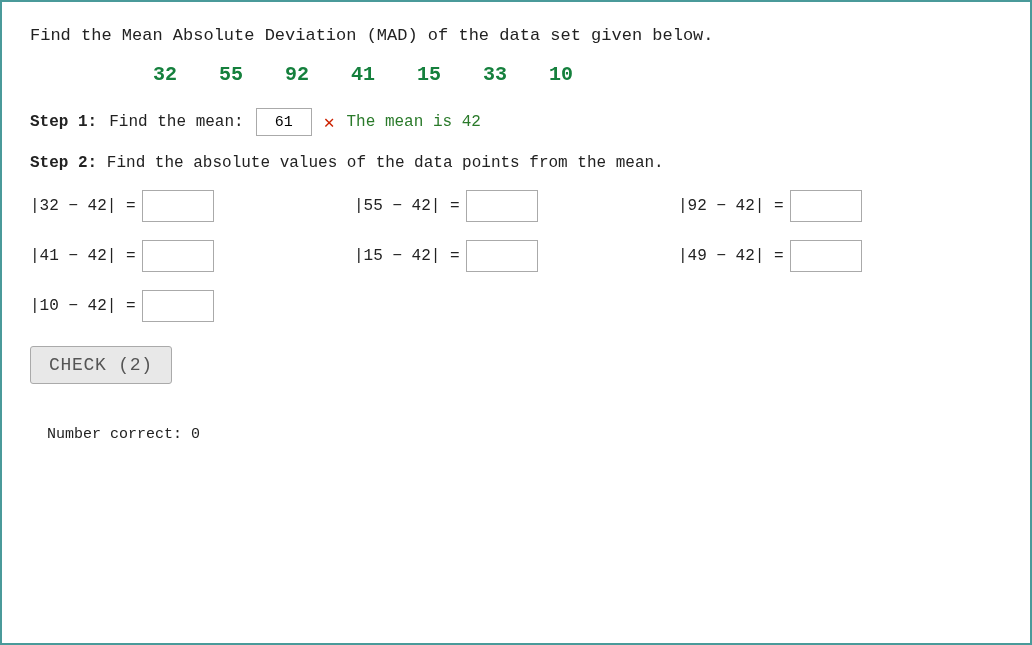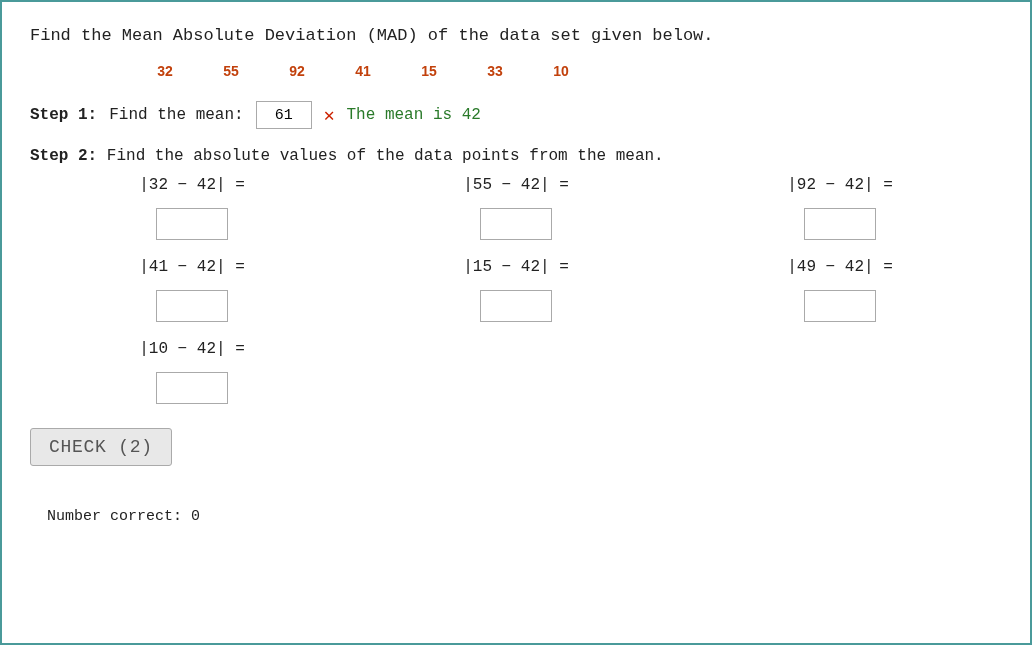--- a/index.html
+++ b/index.html
@@ -30,24 +30,24 @@
 
     .data-set-row {
       display: flex;
       justify-content: flex-start;
       gap: 36px;
       margin-left: 120px;
       margin-bottom: 22px;
     }
 
     .data-value {
-      color: #c2410c;
+      color: #15803d;
       font-weight: bold;
-      font-size: 14px;
-      font-family: Liberation Sans, sans-serif;
+      font-size: 20px;
+      font-family: Liberation Mono, monospace;
       min-width: 30px;
       text-align: center;
     }
 
     .step-row {
       display: flex;
       align-items: center;
       gap: 12px;
       margin-bottom: 18px;
       font-size: 16px;
@@ -80,39 +80,38 @@
       font-family: 'Courier New', Courier, monospace;
     }
 
     .mean-hint-bold {
       font-weight: normal;
       margin-top: 37px;
     }
 
     .step2-text {
       font-size: 16px;
-      margin-bottom: 11px;
+      margin-bottom: 18px;
       font-family: 'Courier New', Courier, monospace;
     }
 
     .abs-grid {
       display: grid;
       grid-template-columns: 1fr 1fr 1fr;
       row-gap: 18px;
       column-gap: 0px;
       margin-bottom: 24px;
     }
 
     .abs-row {
       display: flex;
       align-items: center;
-      gap: 14px;
-      font-size: 16px;
-      font-family: 'Courier New', Courier, monospace;
-      flex-direction: column;
+      gap: 6px;
+      font-size: 16px;
+      font-family: 'Courier New', Courier, monospace;
     }
 
     .abs-input {
       border: 1px solid #aaa;
       width: 72px;
       height: 32px;
       font-size: 15px;
       padding: 2px 6px;
       font-family: 'Courier New', Courier, monospace;
       text-align: center;

